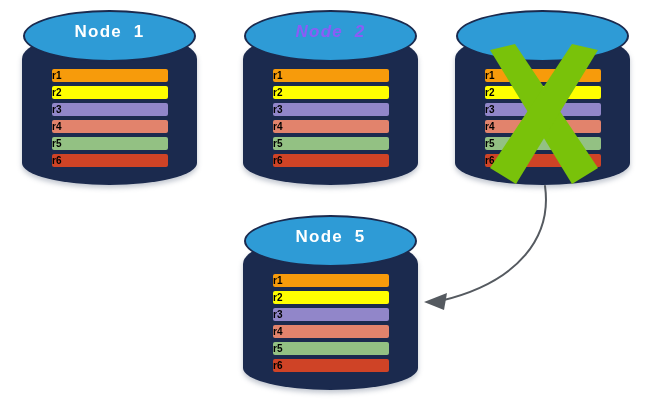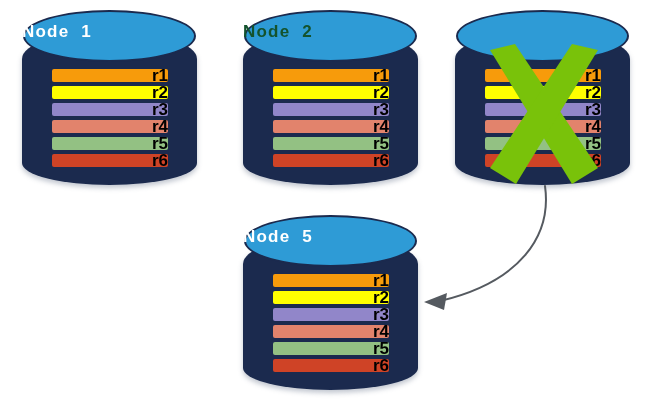--- a/index.html
+++ b/index.html
@@ -51,21 +51,21 @@
     border: 2px solid #1b2a4e;
     border-radius: 50%;
     box-sizing: border-box;
   }
 
   .node .cyl-title {
     position: absolute;
     left: 0;
     top: 13px;
     width: 175px;
-    text-align: left;
+    text-align: center;
     color: #ffffff;
     font-size: 17px;
     font-weight: bold;
     letter-spacing: 1.2px;
     line-height: 20px;
     white-space: pre;
   }
 
   .node .rows {
     position: absolute;
@@ -73,24 +73,24 @@
     top: 60px;
     width: 116px;
   }
 
   .node .row {
     position: relative;
     height: 13px;
     margin-bottom: 4px;
     border-radius: 2px;
     color: #000000;
-    font-size: 17px;
+    font-size: 10px;
     font-weight: bold;
     line-height: 13px;
-    text-align: right;
+    text-align: left;
     box-sizing: border-box;
   }
   .node .row:last-child { margin-bottom: 0; }
 
   
   .x-overlay {
     position: absolute;
     pointer-events: none;
   }
 
@@ -119,21 +119,21 @@
       <div class="row" style="background: rgb(145, 134, 201);">r3</div>
       <div class="row" style="background: rgb(226, 131, 108);">r4</div>
       <div class="row" style="background: rgb(147, 193, 131);">r5</div>
       <div class="row" style="background: rgb(207, 67, 38);">r6</div>
     </div>
   </div>
 
   <div class="node" style="left:243px; top:9px;">
     <div class="cyl-body" style="background: rgb(27, 42, 78);"></div>
     <div class="cyl-top" style="background: rgb(46, 155, 214); border-color: rgb(27, 42, 78);"></div>
-    <div class="cyl-title" style="color: #14532d;">Node  2</div>
+    <div class="cyl-title" style="color: #8b5cf6; font-style: italic;">Node  2</div>
     <div class="rows">
       <div class="row" style="background: rgb(247, 155, 11);">r1</div>
       <div class="row" style="background: rgb(255, 255, 0);">r2</div>
       <div class="row" style="background: rgb(145, 134, 201);">r3</div>
       <div class="row" style="background: rgb(226, 131, 108);">r4</div>
       <div class="row" style="background: rgb(147, 193, 131);">r5</div>
       <div class="row" style="background: rgb(207, 67, 38);">r6</div>
     </div>
   </div>
 

